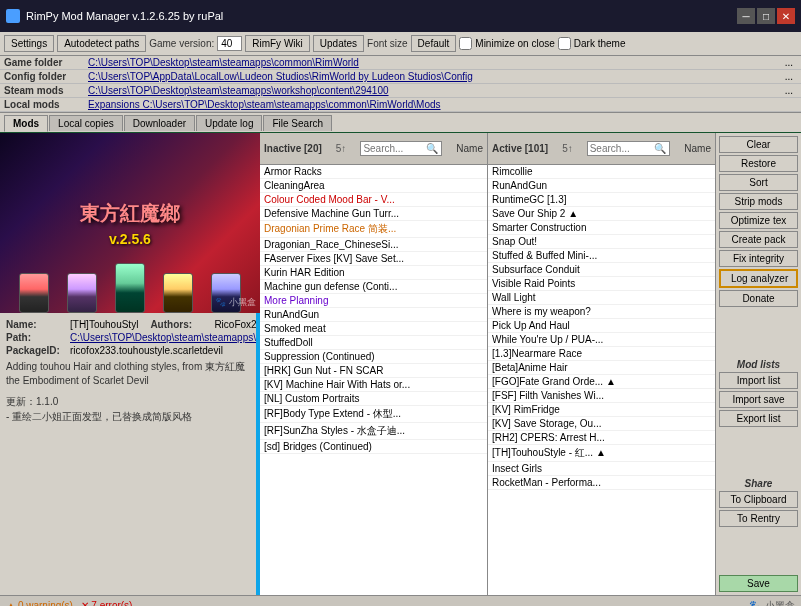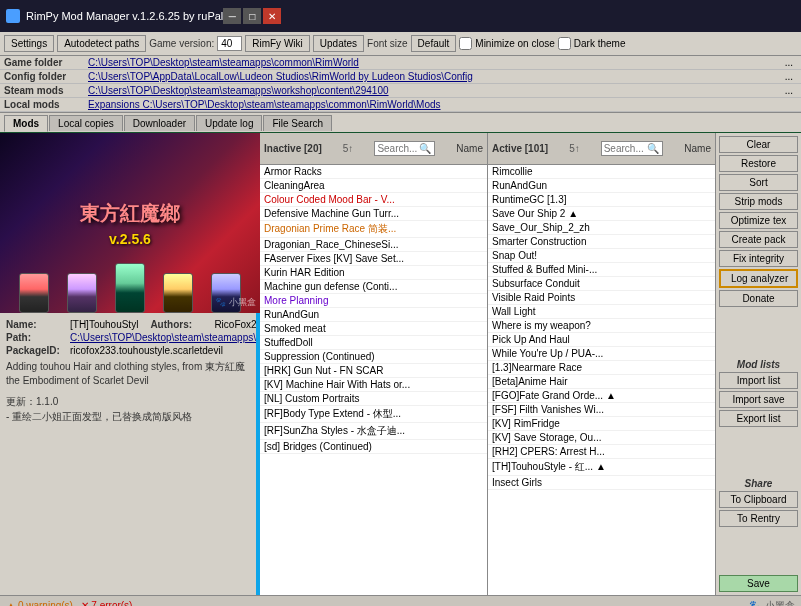--- a/index.html
+++ b/index.html
@@ -9,20 +9,21 @@
       background: #c0c0c0;
       width: 801px;
       height: 606px;
       overflow: hidden;
     }
     .title-bar {
       background: #1a1a2e;
       color: white;
       display: flex;
       align-items: center;
+      justify-content: space-between;
       padding: 13px 6px;
       height: 32px;
     }
     .title-bar-left {
       display: flex;
       align-items: center;
       gap: 6px;
       font-size: 11px;
     }
     .title-bar-icon {
@@ -217,21 +218,21 @@
       display: flex;
       flex-direction: column;
       flex: 1;
       border-right: 1px solid #888;
     }
     .mod-list-header {
       display: flex;
       align-items: center;
       background: #c8c4bc;
       padding: 8px 4px;
-      gap: 21px;
+      gap: 14px;
       border-bottom: 1px solid #888;
     }
     .mod-list-title {
       font-size: 10px;
       font-weight: bold;
       color: #333;
     }
     .search-box {
       display: flex;
       align-items: center;
@@ -502,39 +503,39 @@
           <input class="search-input" placeholder="Search..." style="">
           <span class="search-icon-btn">🔍</span>
         </div>
         <span class="sort-label">Name</span>
       </div>
       <div class="mod-list scrollbar-thin" id="active-list">
           <div class="mod-list-item">Rimcollie</div>
           <div class="mod-list-item">RunAndGun</div>
           <div class="mod-list-item">RuntimeGC [1.3]</div>
           <div class="mod-list-item">Save Our Ship 2 ▲</div>
-          <div class="mod-list-item">Save_Our_Ship_2_zh</div>
           <div class="mod-list-item">Smarter Construction</div>
           <div class="mod-list-item">Snap Out!</div>
           <div class="mod-list-item">Stuffed &amp; Buffed Mini-...</div>
           <div class="mod-list-item">Subsurface Conduit</div>
           <div class="mod-list-item">Visible Raid Points</div>
           <div class="mod-list-item">Wall Light</div>
           <div class="mod-list-item">Where is my weapon?</div>
           <div class="mod-list-item">Pick Up And Haul</div>
           <div class="mod-list-item">While You're Up / PUA-...</div>
           <div class="mod-list-item">[1.3]Nearmare Race</div>
           <div class="mod-list-item">[Beta]Anime Hair</div>
           <div class="mod-list-item">[FGO]Fate Grand Orde... ▲</div>
           <div class="mod-list-item">[FSF] Filth Vanishes Wi...</div>
           <div class="mod-list-item">[KV] RimFridge</div>
           <div class="mod-list-item">[KV] Save Storage, Ou...</div>
           <div class="mod-list-item">[RH2] CPERS: Arrest H...</div>
           <div class="mod-list-item">[TH]TouhouStyle - 红... ▲</div>
           <div class="mod-list-item">Insect Girls</div>
+          <div class="mod-list-item">RocketMan - Performa...</div>
         </div>
     </div>
 
     <div class="right-actions">
       <button class="action-btn">Clear</button>
       <button class="action-btn">Restore</button>
       <button class="action-btn">Sort</button>
       <button class="action-btn">Strip mods</button>
       <button class="action-btn">Optimize tex</button>
       <button class="action-btn">Create pack</button>

